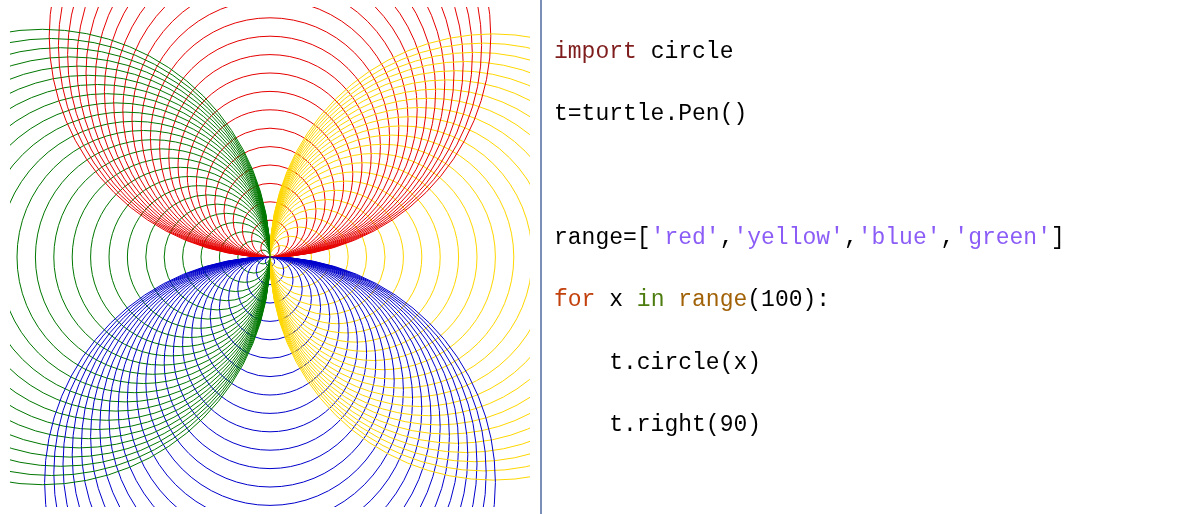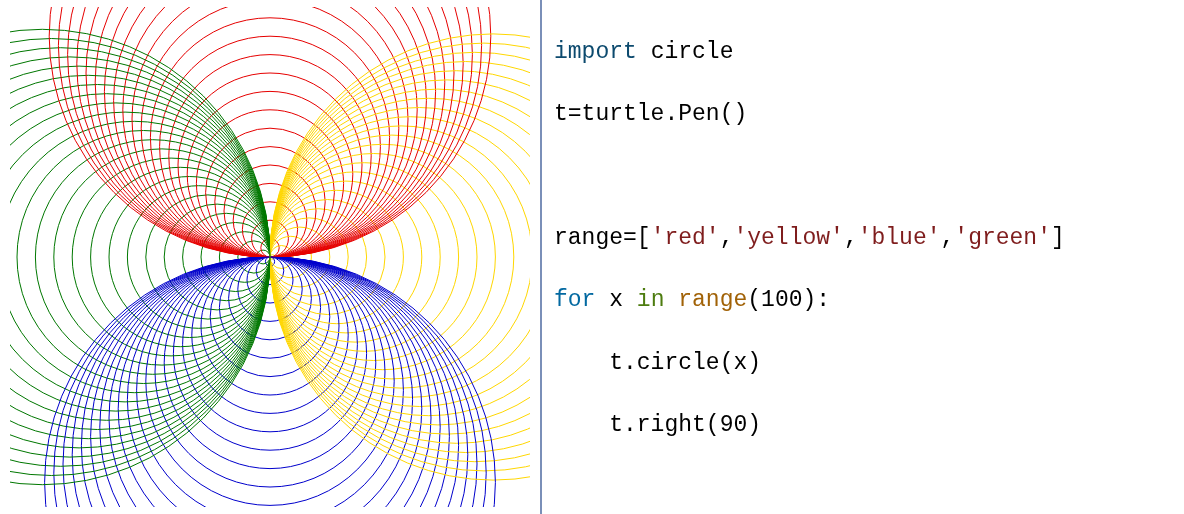--- a/index.html
+++ b/index.html
@@ -33,25 +33,25 @@
     }
     .right-pane {
       flex: 1;
       padding: 6px 12px;
       font-family: "SimSun", "NSimSun", "Courier New", monospace;
       font-size: 23px;
       line-height: 1.35;
       white-space: pre;
       color: #000;
     }
-    .kw-import { color: #0c4a6e; }
-    .kw-for { color: #0369a1; }
+    .kw-import { color: #7f1d1d; }
+    .kw-for { color: #c2410c; }
     .kw-in { color: #4d7c0f; }
     .fn-call { color: #a16207; }
-    .str-lit { color: #7f1d1d; }
+    .str-lit { color: #8b5cf6; }
     .blank-line { height: 1.35em; }
   </style>
 </head>
 <body>
 
 <div class="left-pane">
   <svg id="turtle-svg" viewBox="-260 -250 520 500">
       <circle cx="0.00" cy="0.00" r="0.00" fill="none" stroke="#e60000" stroke-width="1"></circle>
       <circle cx="2.30" cy="0.00" r="2.30" fill="none" stroke="#ffd700" stroke-width="1"></circle>
       <circle cx="0.00" cy="4.60" r="4.60" fill="none" stroke="#0000cc" stroke-width="1"></circle>

